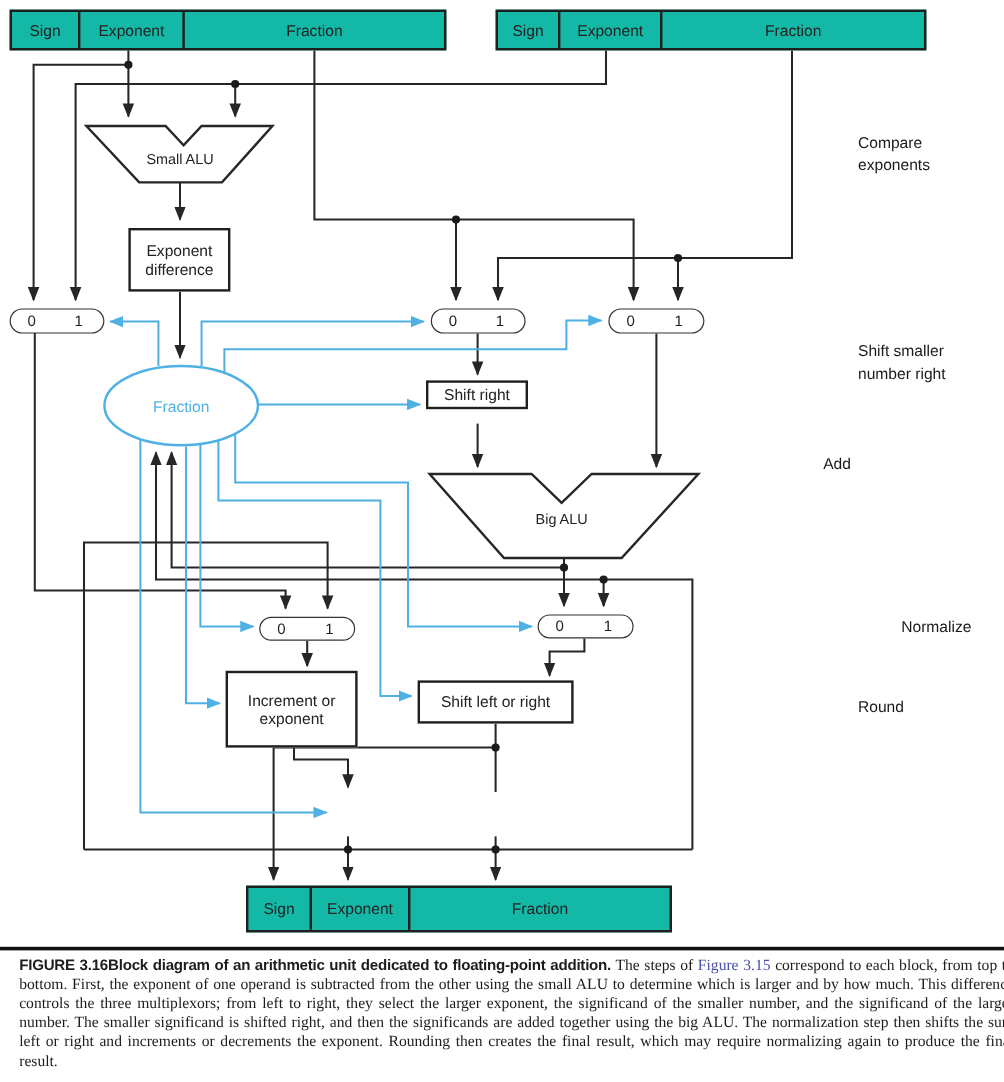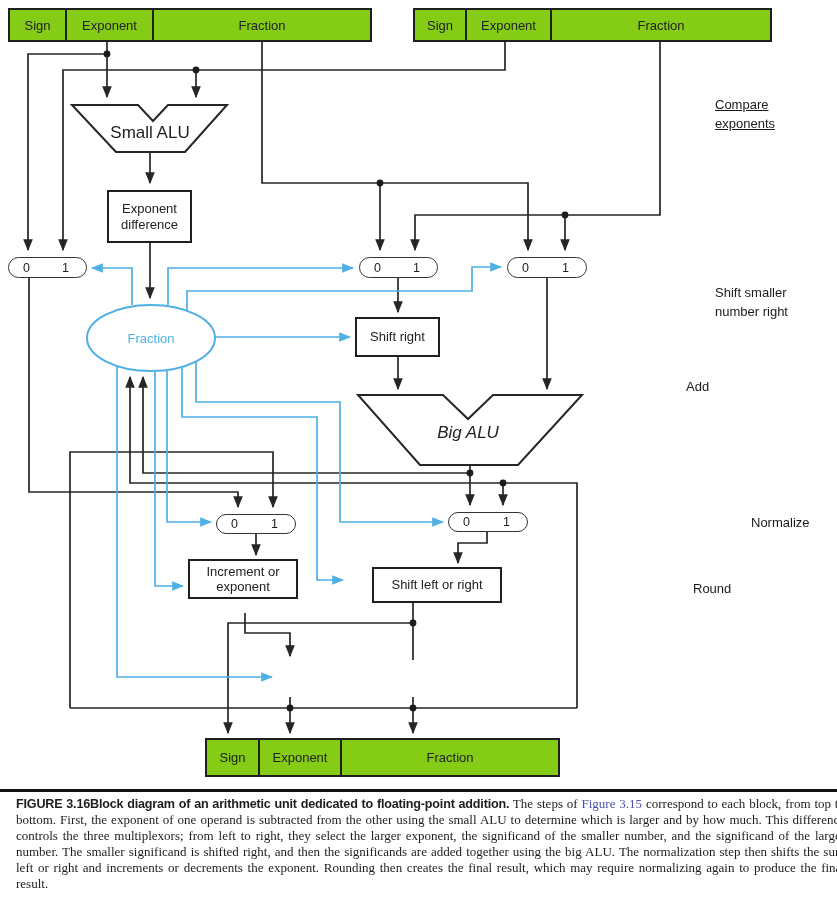--- a/index.html
+++ b/index.html
@@ -12,35 +12,35 @@
   #wires{ position:absolute; left:0; top:0; }
   .wire{ stroke:#262626; stroke-width:1.7; fill:none; }
   .wire-blue{ stroke:var(--accent); stroke-width:1.7; fill:none; }
   .mk-black{ fill:#262626; }
   .mk-blue{ fill:var(--accent); }
   .dot{ fill:#1c1c1c; }
   .shape{ stroke:#262626; stroke-width:2; fill:#ffffff; }
   .shape-blue{ stroke:var(--accent); stroke-width:2; fill:#ffffff; }
 
   .abs{ position:absolute; }
-  .register{ display:flex; border:2.5px solid #1f1f1f; background:#84cc16; box-sizing:border-box; }
+  .register{ display:flex; border:2.5px solid #1f1f1f; background:#14b8a6; box-sizing:border-box; }
   .reg-field{ display:flex; align-items:center; justify-content:center;
               font-size:13px; box-sizing:border-box; }
   .reg-field + .reg-field{ border-left:2px solid #1f1f1f; }
 
   .block{ border:2.2px solid #1f1f1f; background:#fff; box-sizing:border-box;
           display:flex; flex-direction:column; align-items:center; justify-content:center;
           font-size:13px; line-height:15.5px; text-align:center; }
 
   .mux{ border:1.8px solid #333; background:#fff; box-sizing:border-box;
         display:flex; align-items:center; justify-content:space-between;
         font-size:12.5px; padding:0 17px 0 14px; }
 
   .alu-label{ display:flex; align-items:center; justify-content:center;
-              font-size:17px; background:transparent; }
+              font-size:12px; background:transparent; }
   .control-label{ display:flex; align-items:center; justify-content:center;
                   font-size:13px; color:var(--accent); }
 
   .step{ font-size:13px; line-height:19px; color:#1a1a1a; }
 
   .cap-rule{ background:#111; }
   .caption{ font-family:"Liberation Serif", serif; font-size:13px; line-height:16px;
             color:#1d1d1d; text-align:justify; }
   .cap-head{ font-family:"Liberation Sans", sans-serif; font-weight:bold; font-size:12.6px;
              letter-spacing:-0.2px; }
@@ -153,32 +153,32 @@
 
   <div class="abs alu-label" style="left:105px; top:122px; width:90px; height:22px;">Small ALU</div>
 
   <div class="abs block" style="left:107px; top:190px; width:85px; height:53px;">
     <div>Exponent</div>
     <div>difference</div>
   </div>
 
   <div class="abs control-label" style="left:95px; top:327px; width:112px; height:22px;">Fraction</div>
 
-  <div class="abs block" style="left:355px; top:317px; width:85px; height:40px;align-items:center;">
+  <div class="abs block" style="left:355px; top:317px; width:85px; height:24px;align-items:center;">
     <div>Shift right</div>
   </div>
 
-  <div class="abs alu-label" style="left:423px; top:422px; width:90px; height:22px;font-style:italic;">Big ALU</div>
-
-  <div class="abs block" style="left:188px; top:559px; width:110px; height:40px;">
+  <div class="abs alu-label" style="left:423px; top:422px; width:90px; height:22px;">Big ALU</div>
+
+  <div class="abs block" style="left:188px; top:559px; width:110px; height:64px;">
     <div>Increment or</div>
     <div>exponent</div>
   </div>
 
-  <div class="abs block" style="left:348px; top:567px; width:130px; height:36px;margin-left:24px;">
+  <div class="abs block" style="left:348px; top:567px; width:130px; height:36px;">
     <div>Shift left or right</div>
   </div>
 
 
   <div class="abs mux" style="left:8px; top:257px; width:79px; height:21px; border-radius:11px;">
     <span>0</span>
     <span>1</span>
   </div>
   <div class="abs mux" style="left:359px; top:257px; width:79px; height:21px; border-radius:11px;">
     <span>0</span>
@@ -196,31 +196,31 @@
     <span>0</span>
     <span>1</span>
   </div>
 
   <div class="abs register" style="left:205px; top:738px; width:355px; height:39px;">
     <div class="reg-field" style="width:51px;">Sign</div>
     <div class="reg-field" style="width:82px;">Exponent</div>
     <div class="reg-field" style="flex:1;">Fraction</div>
   </div>
 
-  <div class="abs step" style="left:715px; top:95px;text-decoration:underline;">
+  <div class="abs step" style="left:715px; top:109px;">
     <div>Compare</div>
     <div>exponents</div>
   </div>
   <div class="abs step" style="left:715px; top:283px;">
     <div>Shift smaller</div>
     <div>number right</div>
   </div>
   <div class="abs step" style="left:686px; top:377px;">Add</div>
   <div class="abs step" style="left:715px; top:513px;margin-left:36px;">Normalize</div>
-  <div class="abs step" style="left:693px; top:579px;text-align:center;">Round</div>
+  <div class="abs step" style="left:715px; top:579px;text-align:center;">Round</div>
 
   <div class="abs cap-rule" style="left:0; top:789px; width:837px; height:2.5px;"></div>
   <div class="abs caption" style="left:16px; top:796px; width:829px;">
     <span class="cap-head">FIGURE 3.16</span><span class="cap-head gap"></span><span class="cap-head">Block diagram of an arithmetic unit dedicated to floating-point addition.</span>
     <span>The steps of </span><span class="cap-link">Figure 3.15</span><span> correspond to each block, from top to bottom. First, the exponent of one operand is subtracted from the other using the small ALU to determine which is larger and by how much. This difference controls the three multiplexors; from left to right, they select the larger exponent, the significand of the smaller number, and the significand of the larger number. The smaller significand is shifted right, and then the significands are added together using the big ALU. The normalization step then shifts the sum left or right and increments or decrements the exponent. Rounding then creates the final result, which may require normalizing again to produce the final result.</span>
   </div>
 
 </div>
 
 </body></html>

